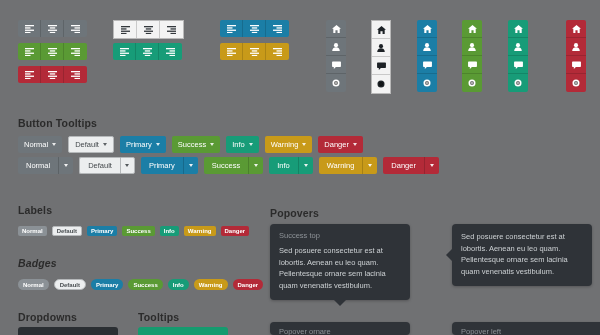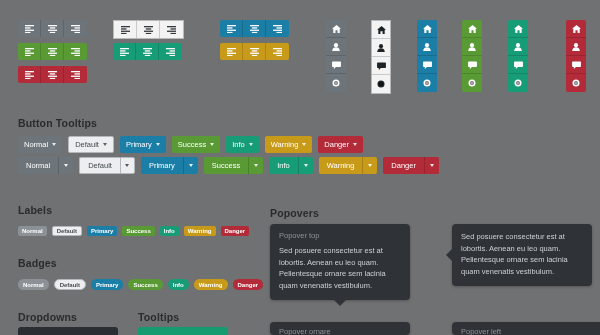--- a/index.html
+++ b/index.html
@@ -675,41 +675,41 @@
   <div class="chiprow" id="labelRow" style="left:18px; top:226px;">
       <span class="label-chip" style="background: rgb(139, 145, 150);">Normal</span>
       <span class="label-chip outline">Default</span>
       <span class="label-chip" style="background: rgb(27, 126, 166);">Primary</span>
       <span class="label-chip" style="background: rgb(90, 154, 52);">Success</span>
       <span class="label-chip" style="background: rgb(23, 156, 120);">Info</span>
       <span class="label-chip" style="background: rgb(200, 154, 25);">Warning</span>
       <span class="label-chip" style="background: rgb(179, 42, 56);">Danger</span>
     </div>
 
-  <div class="heading" style="left:18px; top:257px;">Badges</div>
+  <div class="heading" style="left:18px; top:257px;font-style:italic;">Badges</div>
   <div class="chiprow" id="badgeRow" style="left:18px; top:279px;">
       <span class="badge-chip" style="background: rgb(139, 145, 150);">Normal</span>
       <span class="badge-chip outline">Default</span>
       <span class="badge-chip" style="background: rgb(27, 126, 166);">Primary</span>
       <span class="badge-chip" style="background: rgb(90, 154, 52);">Success</span>
       <span class="badge-chip" style="background: rgb(23, 156, 120);">Info</span>
       <span class="badge-chip" style="background: rgb(200, 154, 25);">Warning</span>
       <span class="badge-chip" style="background: rgb(179, 42, 56);">Danger</span>
     </div>
 
   <div class="heading" style="left:18px; top:311px;">Dropdowns</div>
   <div class="teaser" id="ddTeaser" style="left: 18px; top: 327px; width: 100px; height: 8px; background: rgb(43, 47, 51);"></div>
 
   <div class="heading" style="left:138px; top:311px;">Tooltips</div>
   <div class="teaser" id="tipTeaser" style="left: 138px; top: 327px; width: 90px; height: 8px; background: rgb(21, 155, 111);"></div>
 
   <div class="heading" style="left:270px; top:207px;">Popovers</div>
 
   <div class="popover" style="left:270px; top:224px; width:140px;">
-    <div class="pop-title">Popover top</div>
+    <div class="pop-title">Success top</div>
     <div class="pop-body">Sed posuere consectetur est at lobortis. Aenean eu leo quam. Pellentesque ornare sem lacinia quam venenatis vestibulum.</div>
     <div class="arrow arrow-down"></div>
   </div>
 
   <div class="popover" style="left:452px; top:224px; width:140px;">
     <div class="pop-body">Sed posuere consectetur est at lobortis. Aenean eu leo quam. Pellentesque ornare sem lacinia quam venenatis vestibulum.</div>
     <div class="arrow arrow-left"></div>
   </div>
 
   <div class="popover" style="left:270px; top:322px; width:140px; overflow:hidden; height:13px; padding-top:5px;">

